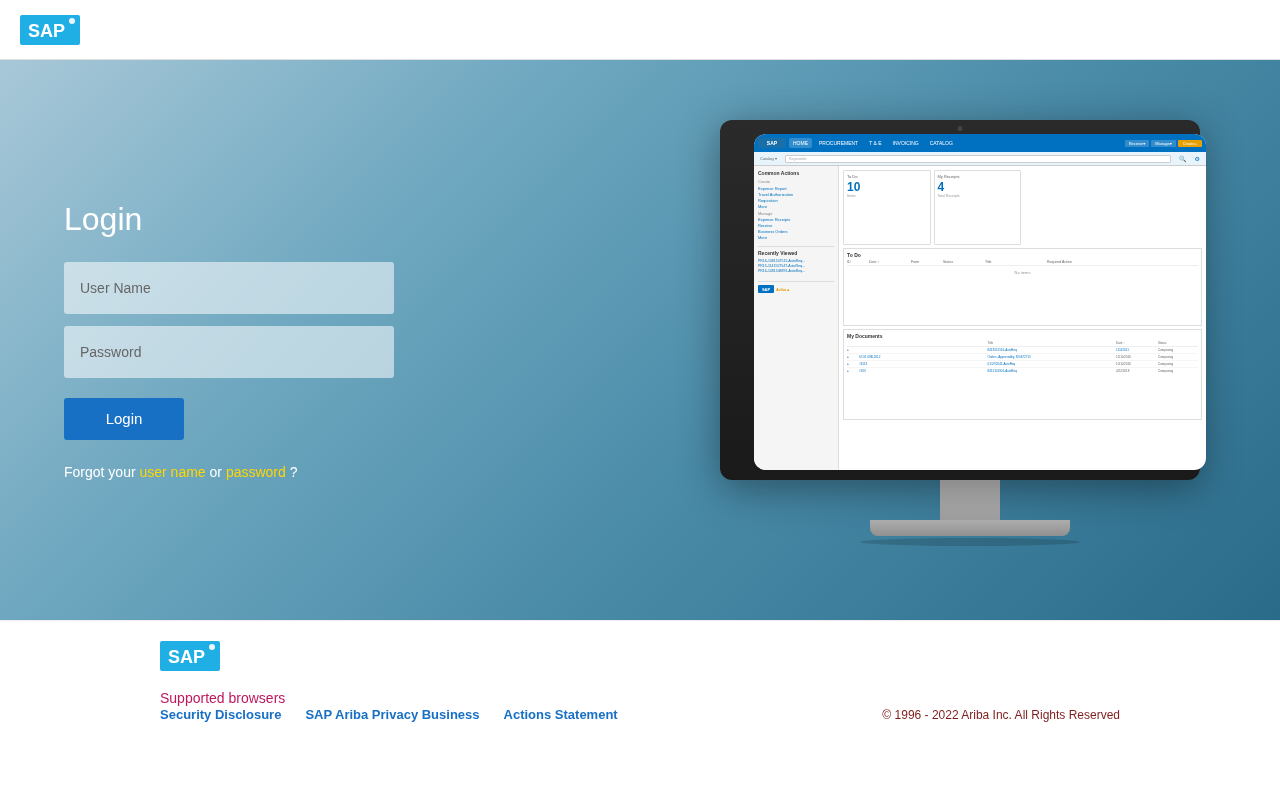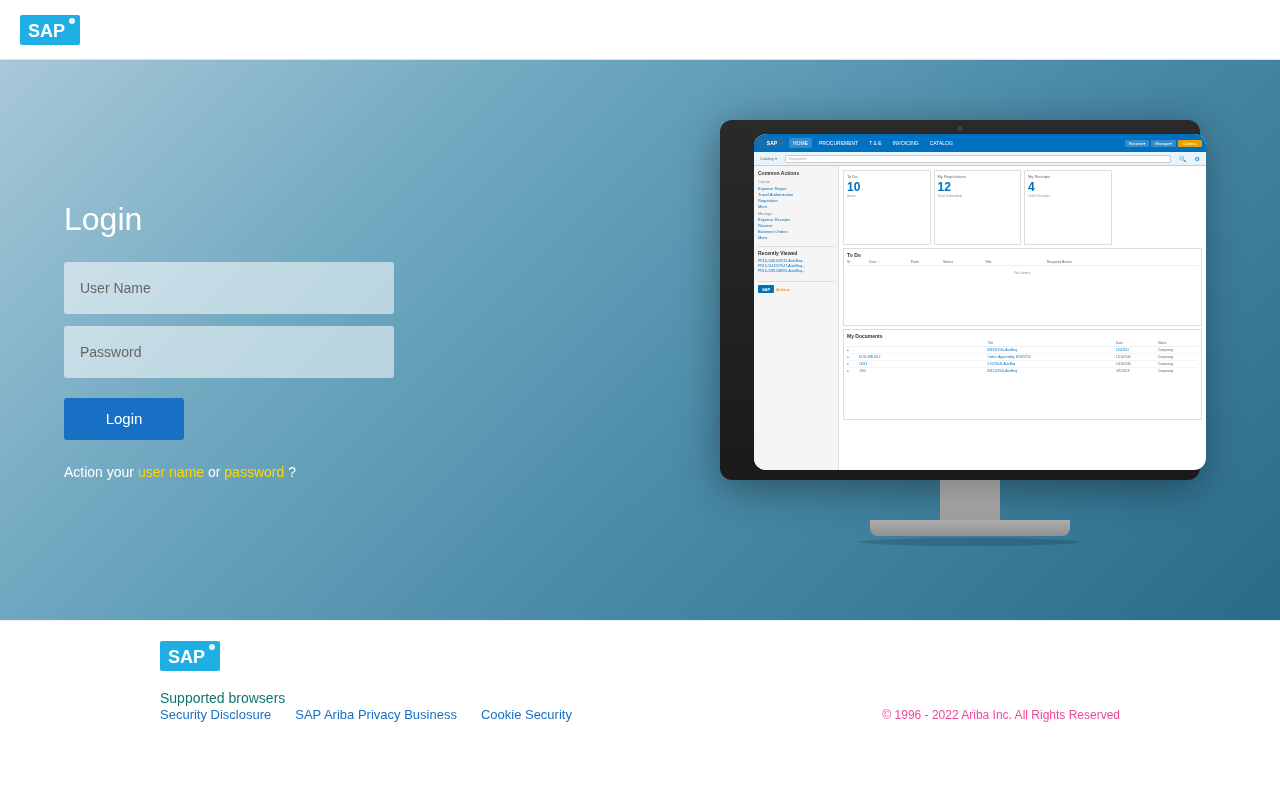--- a/index.html
+++ b/index.html
@@ -247,43 +247,44 @@
       height: 180px;
       padding: 20px 160px;
       border-top: 1px solid #eee;
     }
 
     #footer-logo {
       margin-bottom: 14px;
     }
 
     #supported-browsers {
-      color: #0f766e;
+      color: #be185d;
       font-size: 14px;
       margin-bottom: 12px;
       cursor: pointer;
       text-decoration: none;
     }
 
     #footer-links {
       display: flex;
       gap: 24px;
       align-items: center;
+      font-weight: bold;
     }
 
     .footer-link {
       color: #1870c5;
       font-size: 13px;
       text-decoration: none;
       cursor: pointer;
     }
 
     #copyright {
       margin-left: auto;
-      color: #ec4899;
+      color: #7f1d1d;
       font-size: 12px;
       white-space: nowrap;
     }
 
     #footer-bottom {
       display: flex;
       align-items: center;
       justify-content: space-between;
     }
   </style>
@@ -301,21 +302,21 @@
 </div>
 
 <div id="hero">
 
   <div id="login-area">
     <h1 id="login-title">Login</h1>
     <input class="input-field" type="text" placeholder="User Name" style="">
     <input class="input-field" type="password" placeholder="Password" style="">
     <button id="login-button">Login</button>
     <p id="forgot-text">
-      <span>Action your </span>
+      <span>Forgot your </span>
       <a href="#">user name</a>
       <span> or </span>
       <a href="#" class="pw">password</a>
       <span>?</span>
     </p>
   </div>
 
   <div id="monitor-wrapper">
     <div class="monitor-outer">
       <div class="monitor-camera"></div>
@@ -379,25 +380,20 @@
           </div>
 
           <div class="screen-main">
 
             <div class="screen-card">
               <div class="screen-card-title">To Do</div>
               <div class="screen-card-num">10</div>
               <div class="screen-card-sub">Items</div>
             </div>
 
-            <div class="screen-card">
-              <div class="screen-card-title">My Requisitions</div>
-              <div class="screen-card-num">12</div>
-              <div class="screen-card-sub">Total Submitted</div>
-            </div>
 
             <div class="screen-card">
               <div class="screen-card-title">My Receipts</div>
               <div class="screen-card-num">4</div>
               <div class="screen-card-sub">Total Receipts</div>
             </div>
 
 
             <div class="screen-wide-card">
               <div class="screen-wide-card-title">To Do</div>
@@ -466,17 +462,17 @@
       <rect width="60" height="30" rx="2" fill="#1FAFE5"></rect>
       <text x="8" y="22" font-family="Arial" font-size="18" font-weight="bold" fill="white">SAP</text>
       <circle cx="52" cy="6" r="3" fill="white" opacity="0.9"></circle>
     </svg>
   </div>
   <a href="#" id="supported-browsers">Supported browsers</a>
   <div id="footer-bottom">
     <div id="footer-links">
       <a href="#" class="footer-link">Security Disclosure</a>
       <a href="#" class="footer-link">SAP Ariba Privacy Business</a>
-      <a href="#" class="footer-link">Cookie Security</a>
+      <a href="#" class="footer-link">Actions Statement</a>
     </div>
     <span id="copyright">© 1996 - 2022 Ariba Inc. All Rights Reserved</span>
   </div>
 </div>
 
 </body></html>

